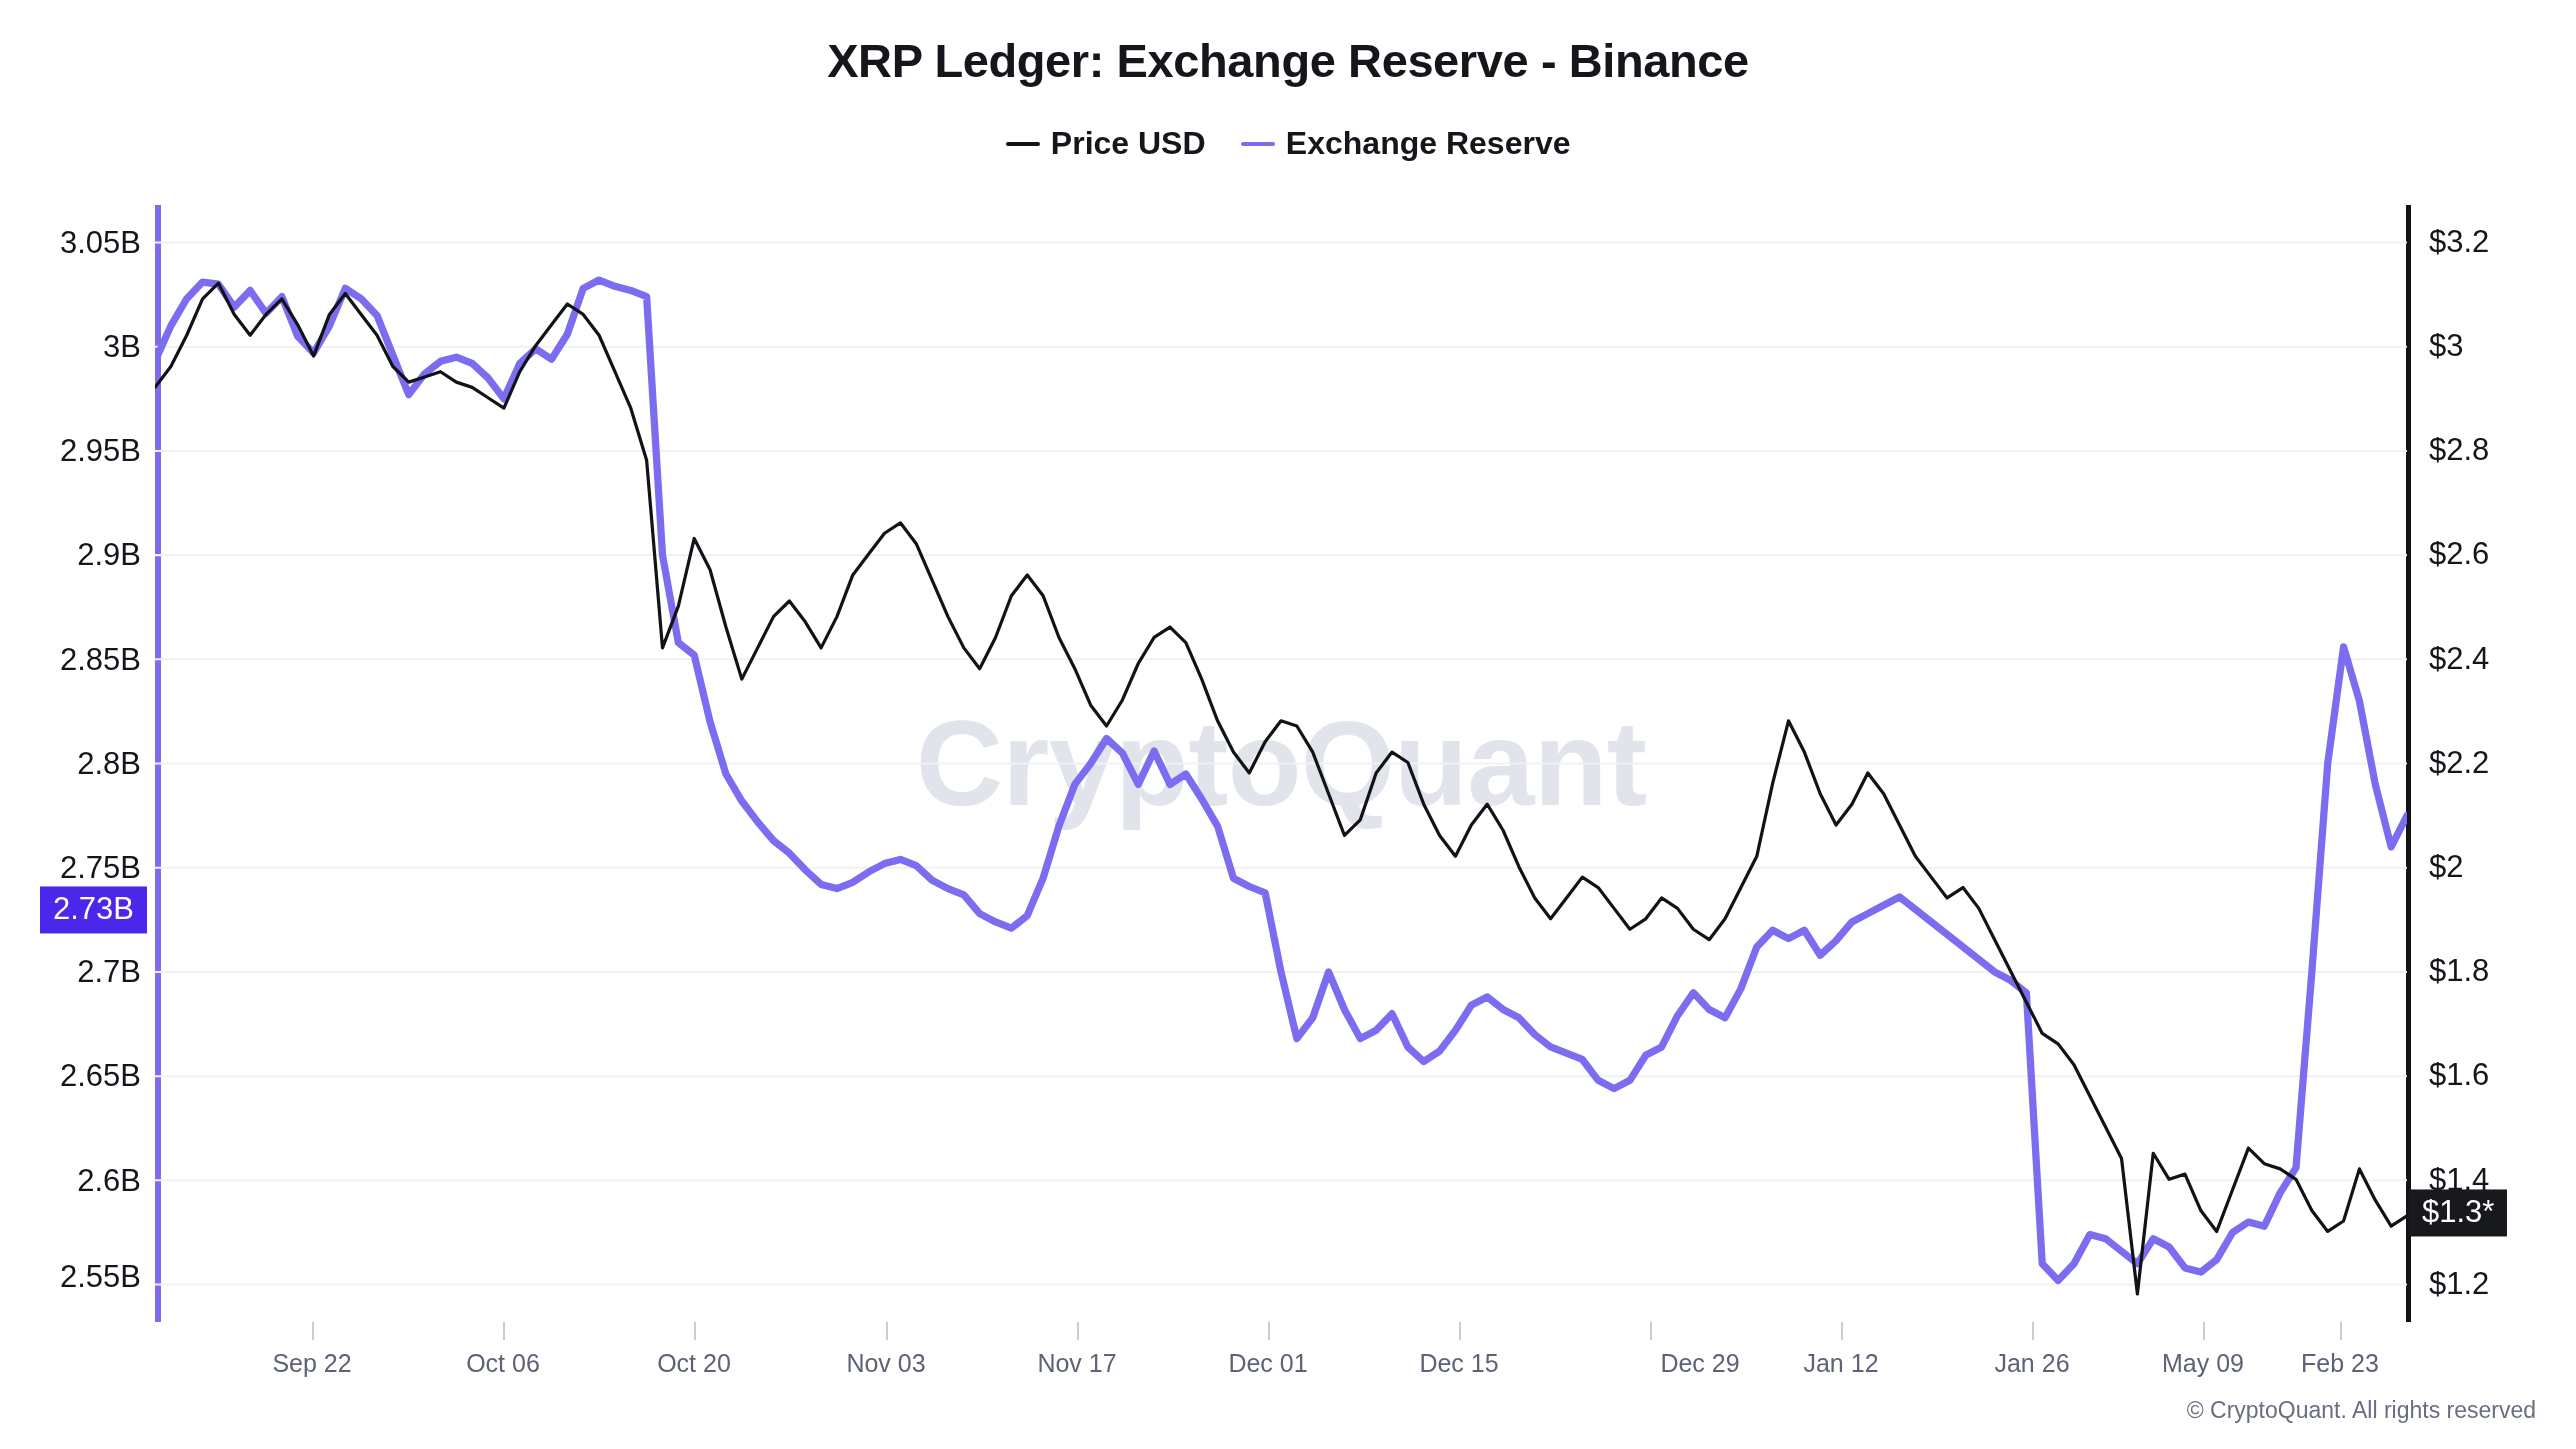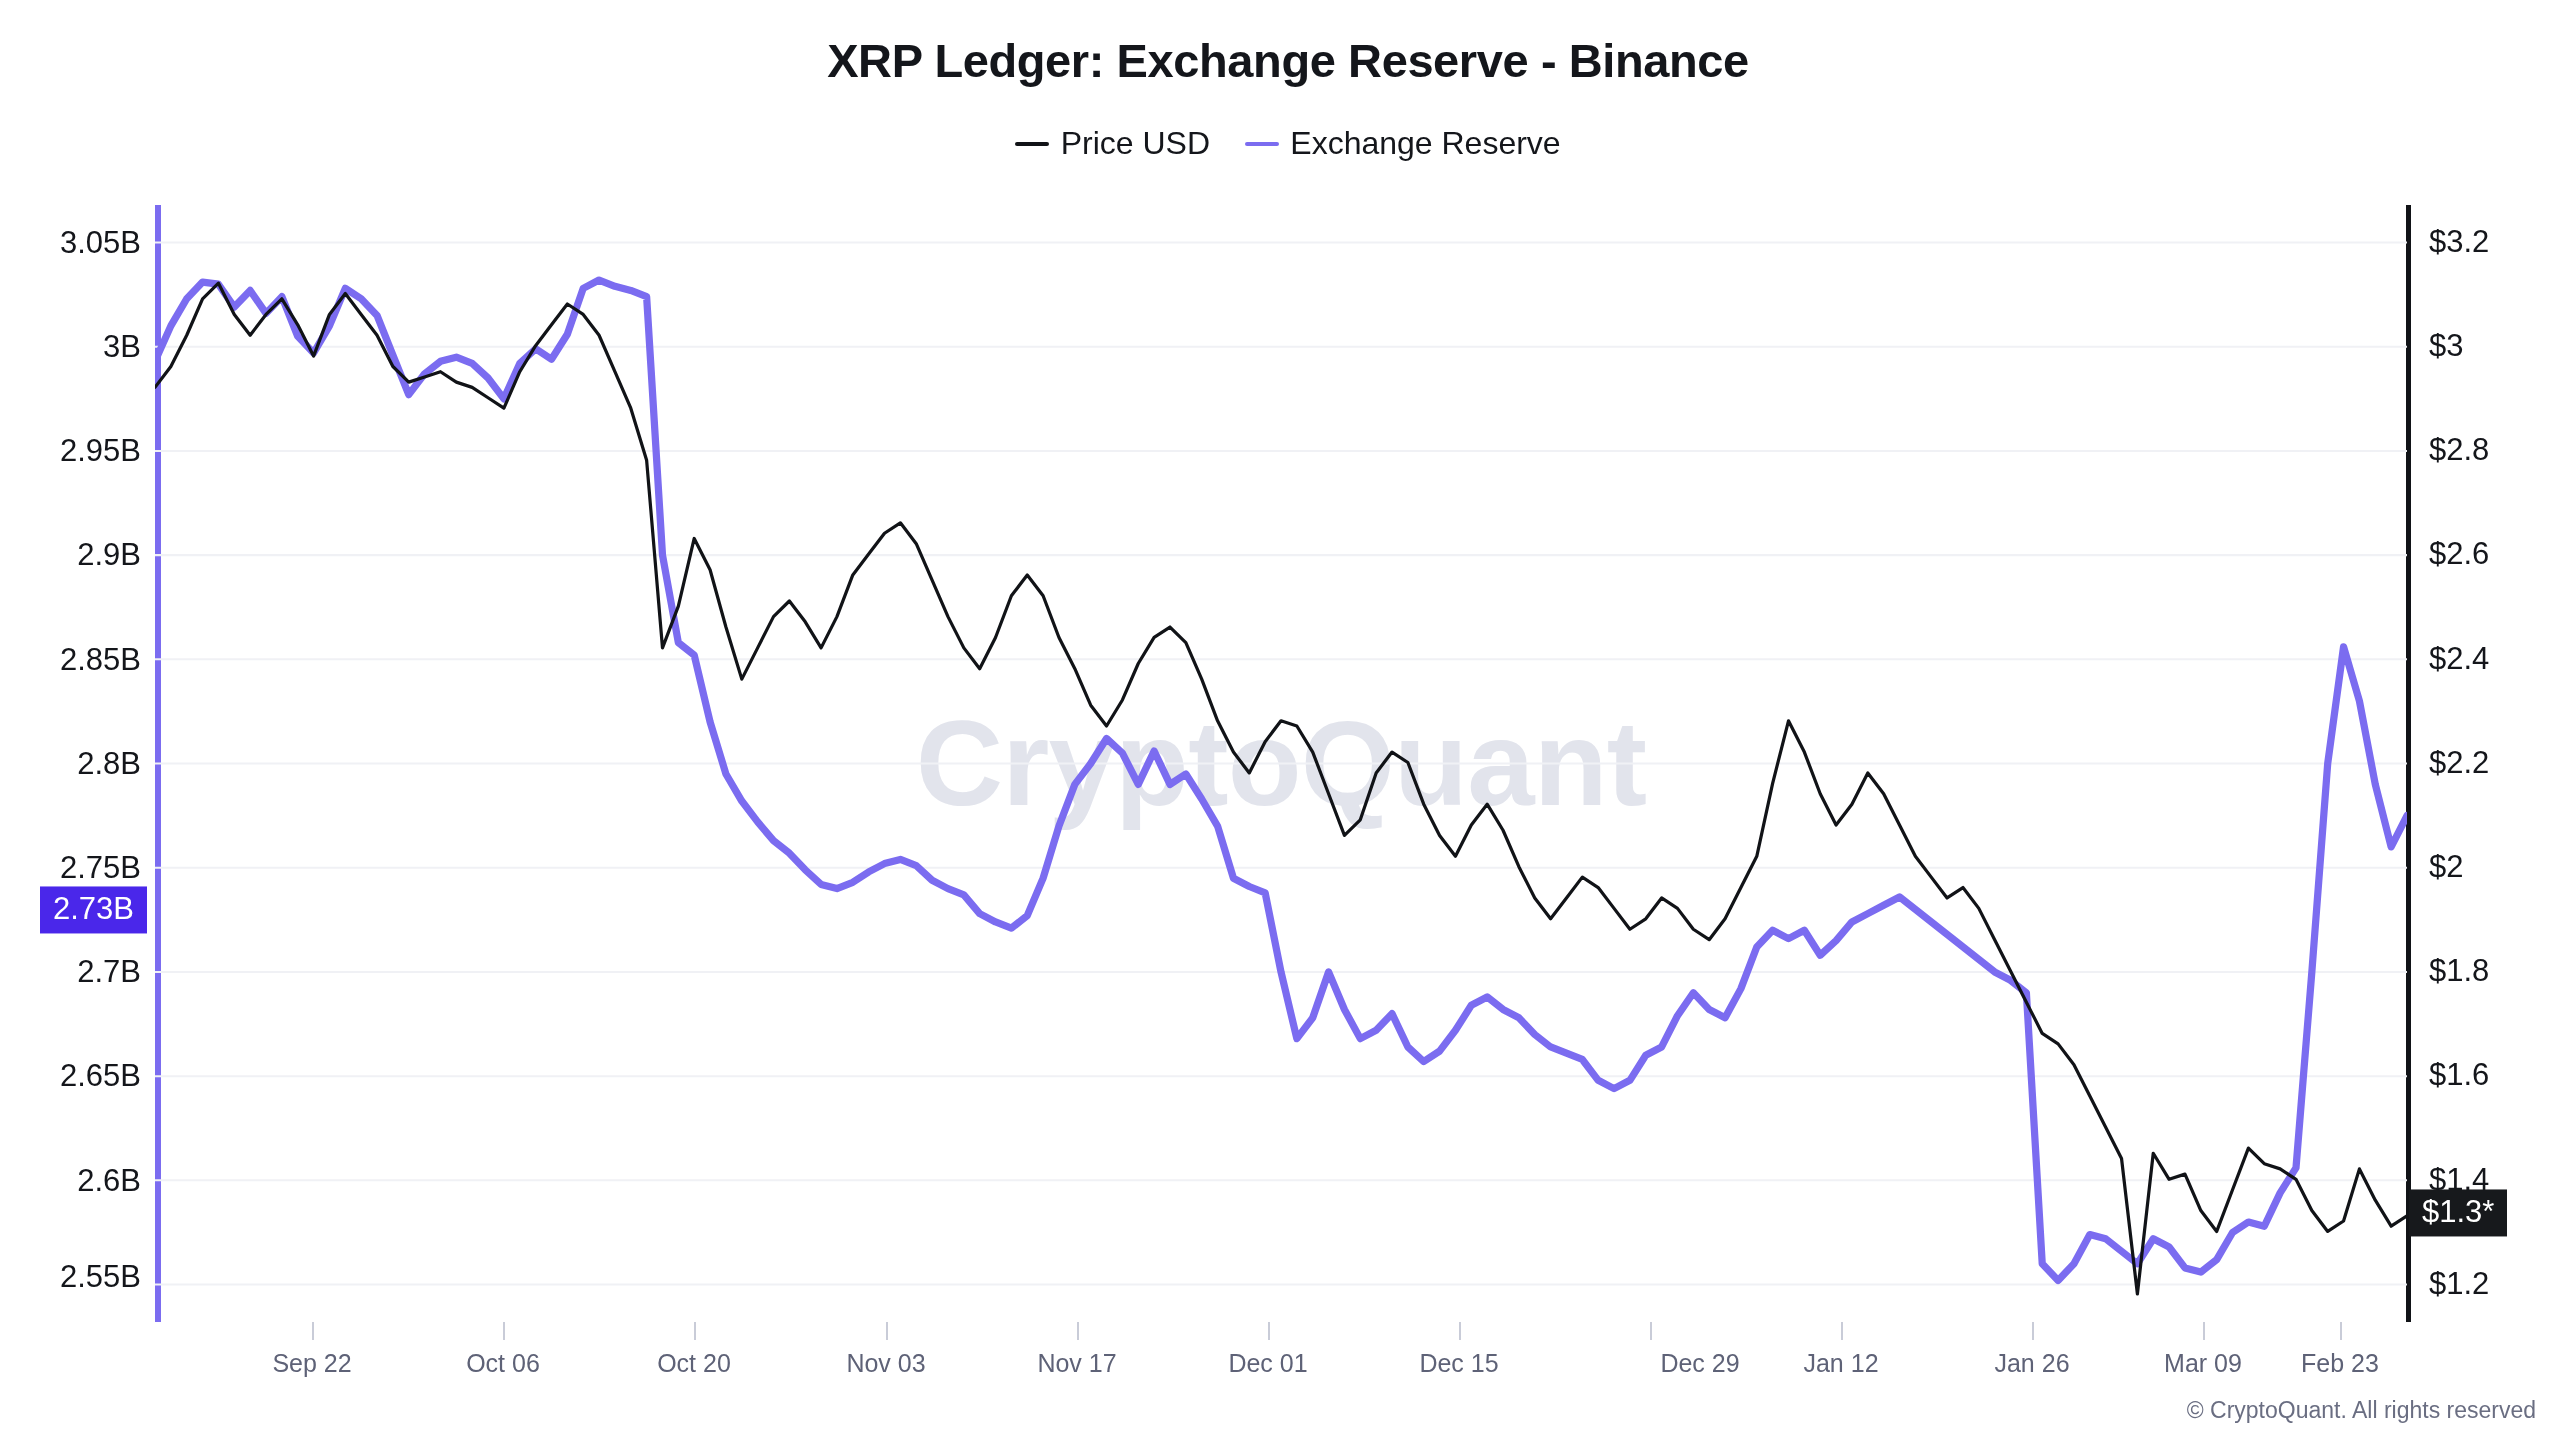--- a/index.html
+++ b/index.html
@@ -40,20 +40,21 @@
   
   .legend {
     position: absolute;
     top: 125px;
     left: 0;
     width: 2576px;
     display: flex;
     justify-content: center;
     align-items: center;
     gap: 35px;
+    font-weight: bold;
   }
   .legend-item {
     display: flex;
     align-items: center;
     gap: 11.3px;
   }
   .legend-swatch {
     display: block;
     width: 34px;
     height: 4px;
@@ -266,21 +267,21 @@
       <div class="x-label" style="left: 1268px;">Dec 01</div>
       <div class="x-tick" style="left: 1459px;"></div>
       <div class="x-label" style="left: 1459px;">Dec 15</div>
       <div class="x-tick" style="left: 1650px;"></div>
       <div class="x-label" style="left: 1700px;">Dec 29</div>
       <div class="x-tick" style="left: 1841px;"></div>
       <div class="x-label" style="left: 1841px;">Jan 12</div>
       <div class="x-tick" style="left: 2032px;"></div>
       <div class="x-label" style="left: 2032px;">Jan 26</div>
       <div class="x-tick" style="left: 2203px;"></div>
-      <div class="x-label" style="left: 2203px;">Mar 09</div>
+      <div class="x-label" style="left: 2203px;">May 09</div>
       <div class="x-tick" style="left: 2340px;"></div>
       <div class="x-label" style="left: 2340px;">Feb 23</div>
     </div>
 
   <div class="badge badge-reserve" id="badge-reserve" style="top: 910px;">2.73B</div>
   <div class="badge badge-price" id="badge-price" style="top: 1213px;">$1.3*</div>
 
   <div class="footer-credit">© CryptoQuant. All rights reserved</div>
 </div>
 

